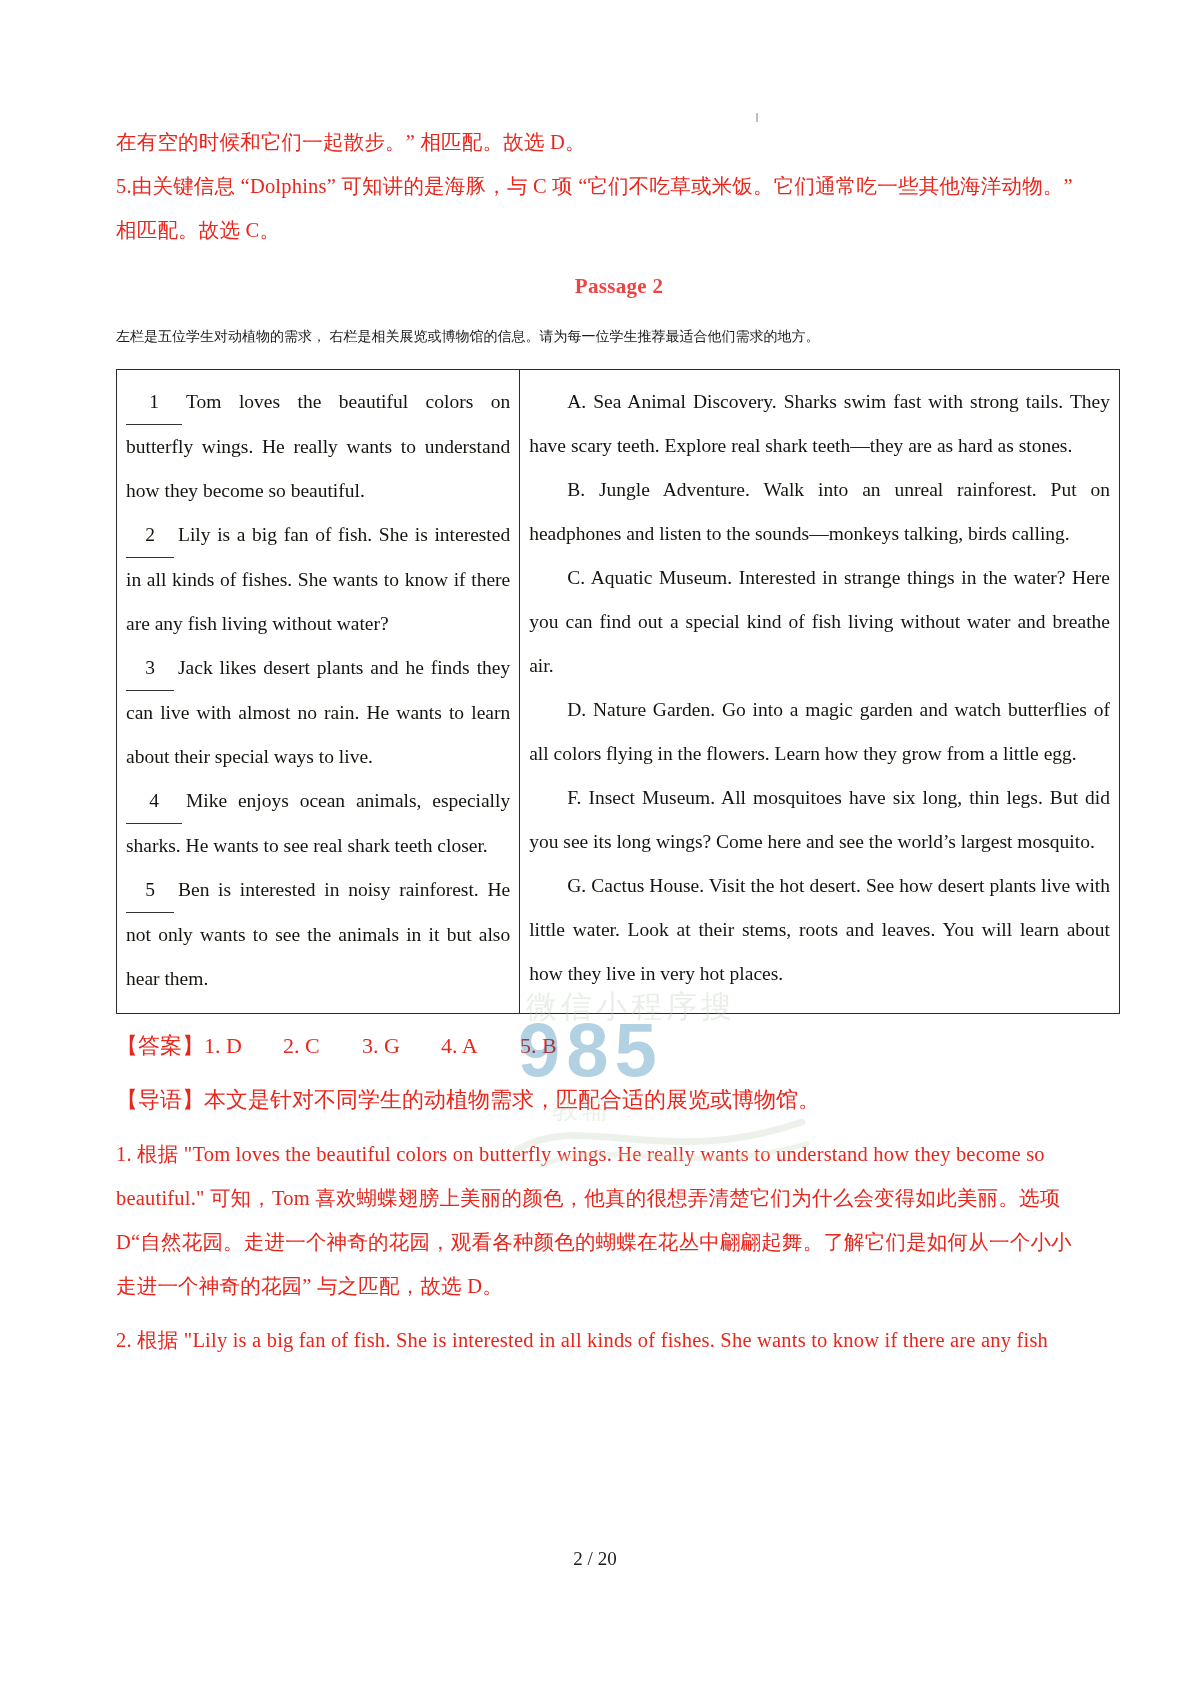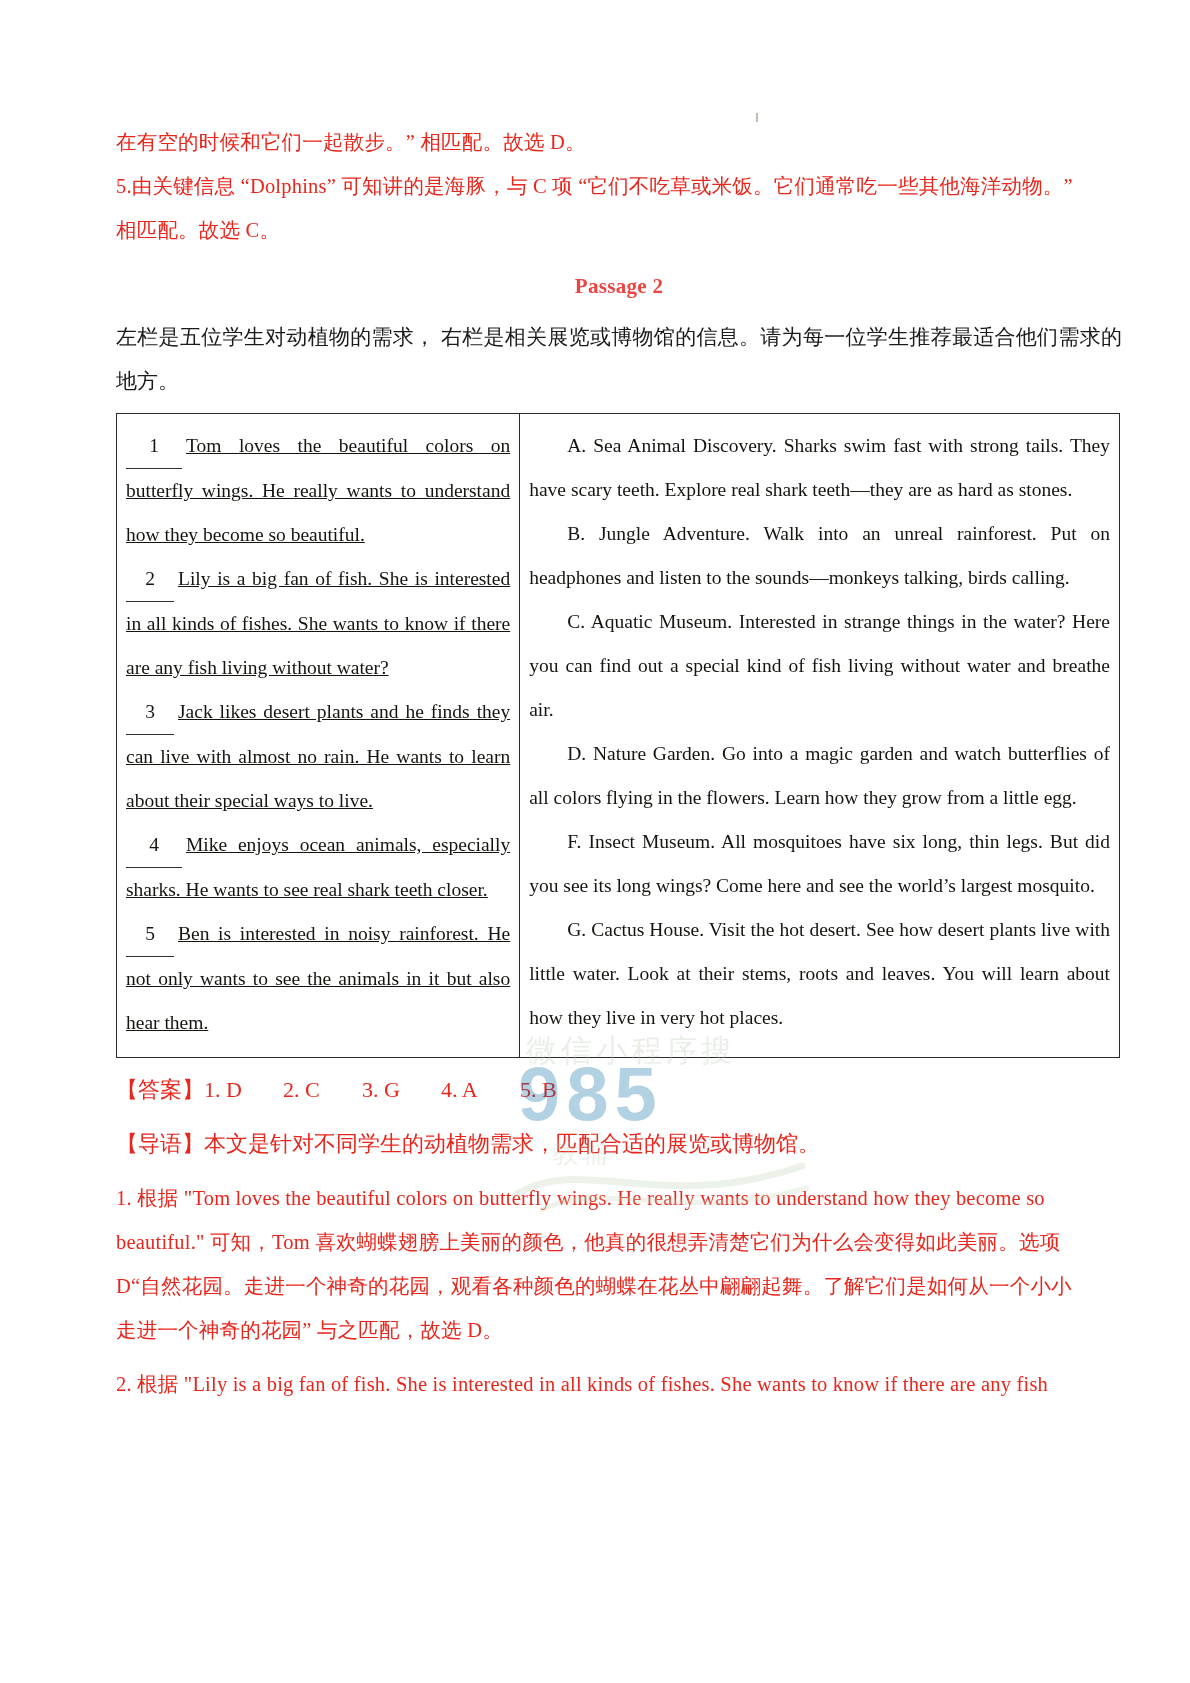--- a/index.html
+++ b/index.html
@@ -45,21 +45,21 @@
     font-weight: bold;
     font-size: 21px;
     text-align: center;
     margin: 22px 0 16px 0;
     letter-spacing: 0.3px;
   }
 
   
   .intro {
     color: #1a1a1a;
-    font-size: 21px;
+    font-size: 14px;
     line-height: 44px;
     text-align: justify;
     margin: 0;
   }
 
   
   .match-table {
     margin-top: 10px;
     border: 1px solid #2b2b2b;
     display: flex;
@@ -79,21 +79,21 @@
     position: relative;
     z-index: 2;
   }
   .col-left {
     width: 404px;
     border-right: 1px solid #2b2b2b;
   }
   .col-right {
     width: 600px;
   }
-  .q-item { margin: 0; text-decoration: underline; }
+  .q-item { margin: 0; }
   .q-item .blank {
     display: inline-block;
     border-bottom: 1px solid #333;
     text-align: center;
     margin-right: 4px;
   }
   .q-item.b-wide .blank { width: 56px; }
   .q-item.b-mid  .blank { width: 48px; }
   .opt-item {
     margin: 0;
@@ -237,14 +237,15 @@
       <p class="red-line">D“自然花园。走进一个神奇的花园，观看各种颜色的蝴蝶在花丛中翩翩起舞。了解它们是如何从一个小小</p>
       <p class="red-line">走进一个神奇的花园” 与之匹配，故选 D。</p>
     </div>
 
     <div class="red" style="margin-top:10px;">
       <p class="red-line">2. 根据 "Lily is a big fan of fish. She is interested in all kinds of fishes. She wants to know if there are any fish</p>
     </div>
 
   </div>
 
+  <div class="footer">2 / 20</div>
 
 </div>
 
 </body></html>

